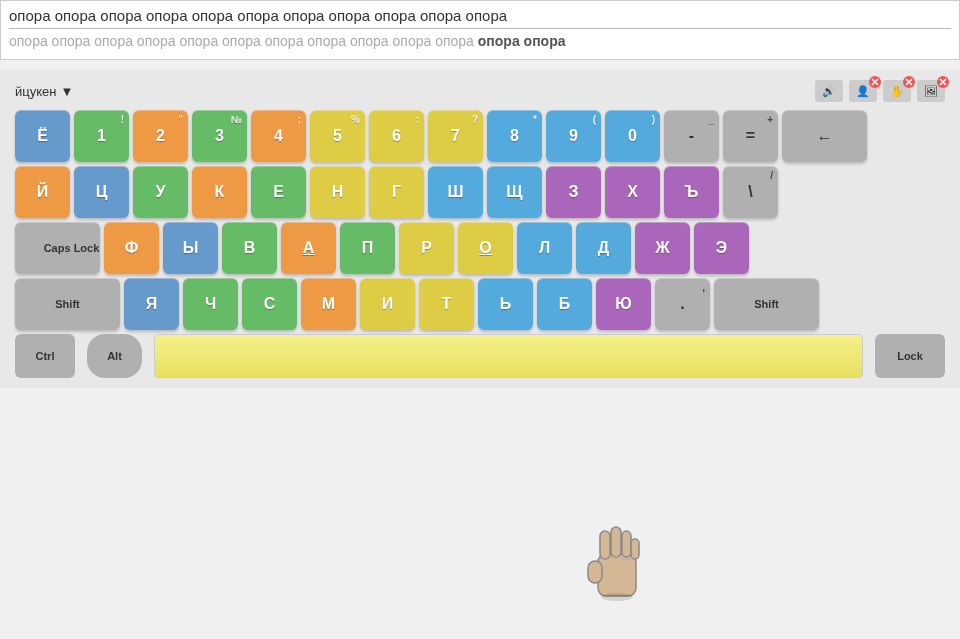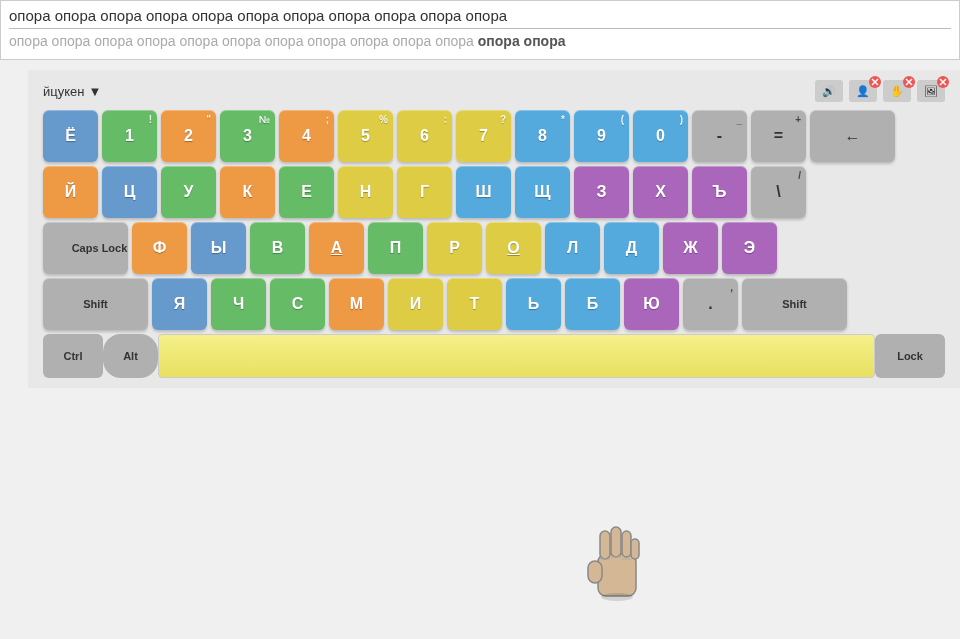--- a/index.html
+++ b/index.html
@@ -33,21 +33,20 @@
     #line2 span.bold {
       font-weight: bold;
       color: #555;
     }
 
     
     #keyboard-wrapper {
       padding: 10px 15px;
       background: #e8e8e8;
       margin-top: 10px;
-      margin-left: 28px;
     }
 
     
     #kb-toolbar {
       display: flex;
       align-items: center;
       margin-bottom: 8px;
       gap: 10px;
     }
     #layout-selector {
@@ -148,21 +147,21 @@
     .key-shift-l { width: 105px; background: #b0b0b0; color: #333; text-shadow: none; font-size: 11px; }
     .key-shift-r { width: 105px; background: #b0b0b0; color: #333; text-shadow: none; font-size: 11px; }
     .key-backspace { width: 85px; background: #b0b0b0; color: #333; text-shadow: none; font-size: 11px; }
 
     
     .key-std { width: 55px; }
 
     
     #space-row {
       display: flex;
-      gap: 0;
+      gap: 12px;
       align-items: center;
     }
     .key-space {
       flex: 1;
       min-height: 44px;
       background: white;
       border: 1px solid #ccc;
       border-radius: 4px;
       cursor: pointer;
     }

